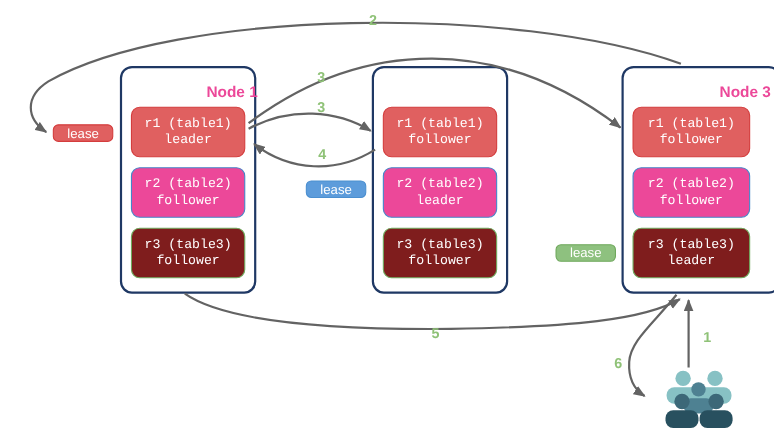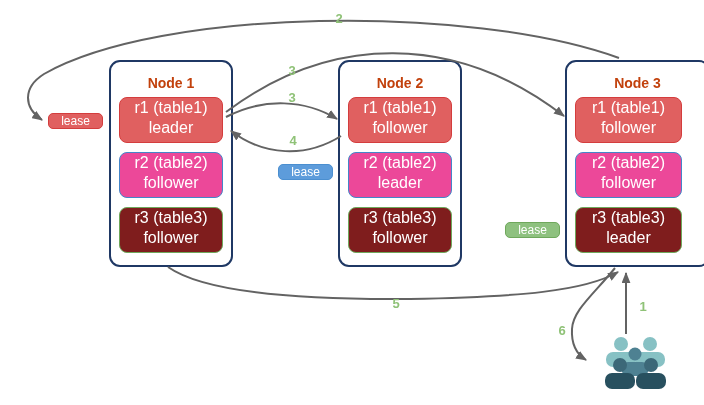--- a/index.html
+++ b/index.html
@@ -6,26 +6,26 @@
   .canvas{
     position:relative;width:704px;height:405px;background:#ffffff;overflow:hidden;
     font-family:"Liberation Sans","DejaVu Sans",sans-serif;
   }
   .node{
     position:absolute;top:60px;width:124px;height:207px;background:#ffffff;
     border:2px solid #1f3864;border-radius:11px;box-sizing:border-box;
   }
   .node-title{
     position:absolute;top:13px;left:0;width:100%;text-align:center;
-    font-size:14px;font-weight:bold;color:#c2410c;
+    font-size:14px;font-weight:bold;color:#ec4899;padding-left:40px;
   }
   .replica{
     position:absolute;left:8px;width:104px;height:46px;border-radius:8px;
     box-sizing:border-box;display:flex;flex-direction:column;align-items:center;
-    justify-content:flex-start;color:#ffffff;font-size:16px;line-height:1.25;text-align:center;
+    justify-content:center;color:#ffffff;font-size:12px;line-height:1.25;text-align:center;font-family:Liberation Mono, monospace;
   }
   .replica.red{background:#e06060;border:1.5px solid #d43d3d;}
   .replica.blue{background:#ec4899;border:1.5px solid #4486c9;}
   .replica.green{background:#7f1d1d;border:1.5px solid #6fa85c;}
   .r1{top:35px;} .r2{top:90px;} .r3{top:145px;}
   .lease{
     position:absolute;width:55px;height:16px;border-radius:5px;box-sizing:border-box;
     display:flex;align-items:center;justify-content:center;color:#ffffff;font-size:12px;
   }
   .lease.red{left:48px;top:113px;background:#e06060;border:1.5px solid #d43d3d;}
@@ -55,21 +55,20 @@
       <span>r2 (table2)</span>
       <span>follower</span>
     </div>
     <div class="replica green r3">
       <span>r3 (table3)</span>
       <span>follower</span>
     </div>
   </div>
 
   <div class="node" style="left:338px;">
-    <div class="node-title">Node 2</div>
     <div class="replica red r1">
       <span>r1 (table1)</span>
       <span>follower</span>
     </div>
     <div class="replica blue r2">
       <span>r2 (table2)</span>
       <span>leader</span>
     </div>
     <div class="replica green r3">
       <span>r3 (table3)</span>

